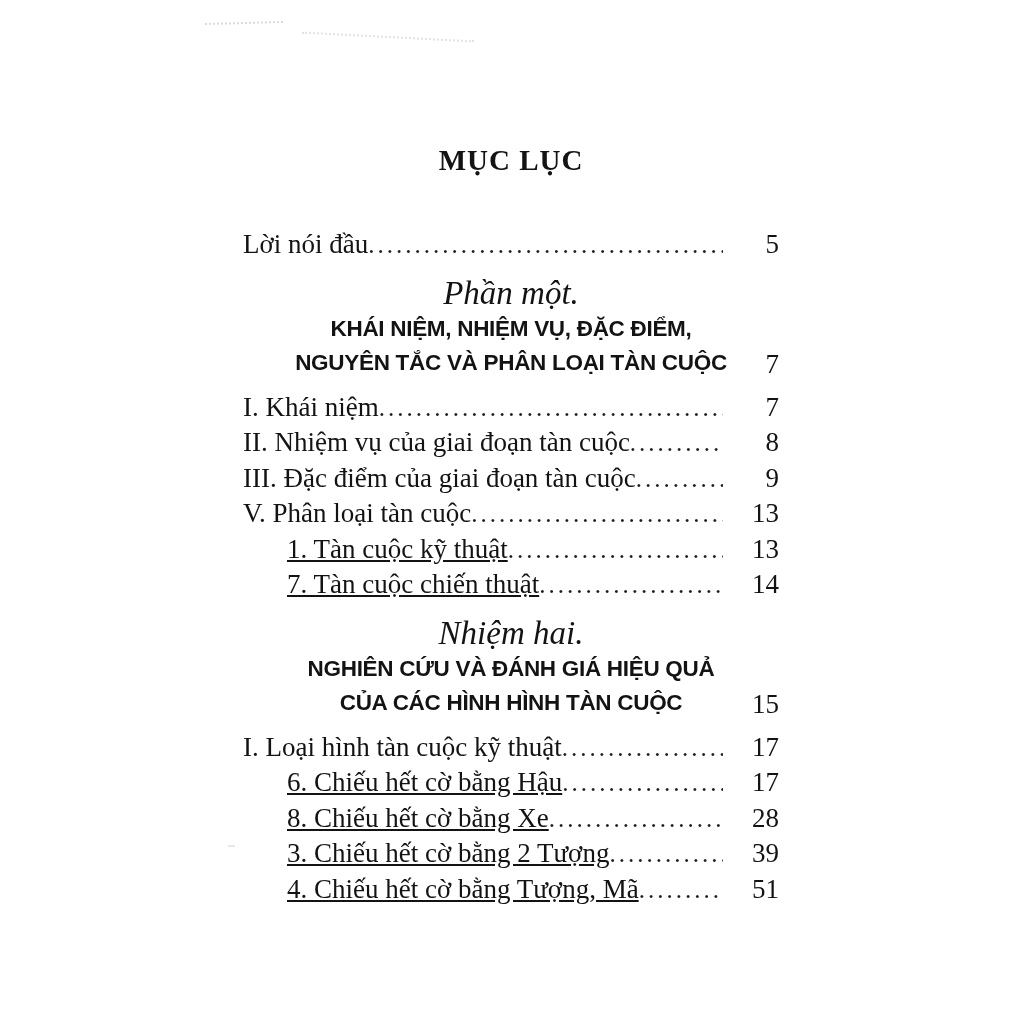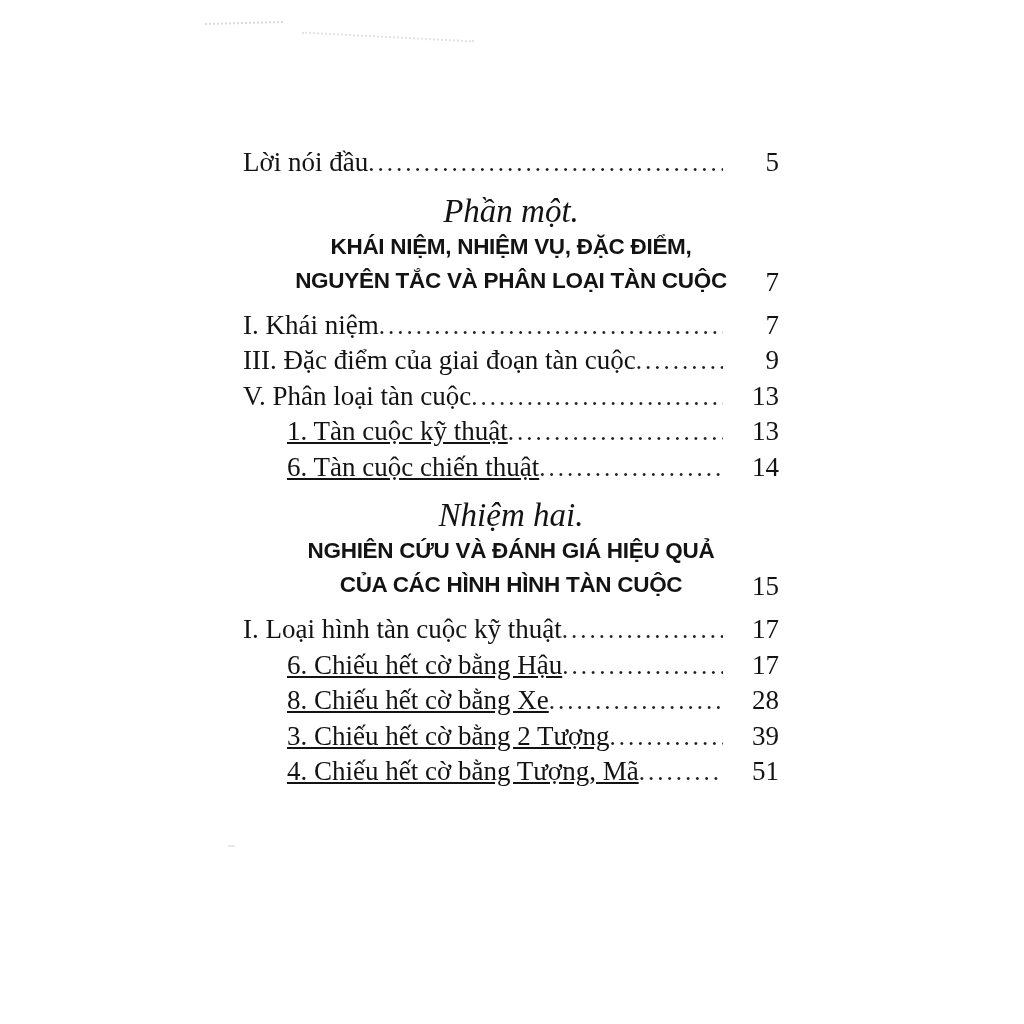--- a/index.html
+++ b/index.html
@@ -92,20 +92,21 @@
 </head>
 <body>
 
 <div class="page-surface">
   <div class="artifact a1"></div>
   <div class="artifact a2"></div>
   <div class="artifact a3"></div>
 
   <div class="content">
 
+    <h1 class="title">MỤC LỤC</h1>
 
     <div class="toc-row">
       <span class="label">Lời nói đầu</span>
       <span class="leader"></span>
       <span class="page-num">5</span>
     </div>
 
     <div class="part">
       <div class="part-label">Phần một.</div>
       <div class="part-heading">
@@ -116,36 +117,41 @@
         </div>
       </div>
     </div>
 
     <div class="toc-row">
       <span class="label">I. Khái niệm</span>
       <span class="leader"></span>
       <span class="page-num">7</span>
     </div>
     <div class="toc-row">
+      <span class="label">II. Nhiệm vụ của giai đoạn tàn cuộc</span>
+      <span class="leader"></span>
+      <span class="page-num">8</span>
+    </div>
+    <div class="toc-row">
       <span class="label">III. Đặc điểm của giai đoạn tàn cuộc</span>
       <span class="leader"></span>
       <span class="page-num">9</span>
     </div>
     <div class="toc-row">
       <span class="label">V. Phân loại tàn cuộc</span>
       <span class="leader"></span>
       <span class="page-num">13</span>
     </div>
     <div class="toc-row indent">
       <span class="label">1. Tàn cuộc kỹ thuật</span>
       <span class="leader"></span>
       <span class="page-num">13</span>
     </div>
     <div class="toc-row indent">
-      <span class="label">6. Tàn cuộc chiến thuật</span>
+      <span class="label">7. Tàn cuộc chiến thuật</span>
       <span class="leader"></span>
       <span class="page-num">14</span>
     </div>
 
     <div class="part">
       <div class="part-label">Nhiệm hai.</div>
       <div class="part-heading">
         <div>NGHIÊN CỨU VÀ ĐÁNH GIÁ HIỆU QUẢ</div>
         <div class="part-line2">
           <span>CỦA CÁC HÌNH HÌNH TÀN CUỘC</span>

